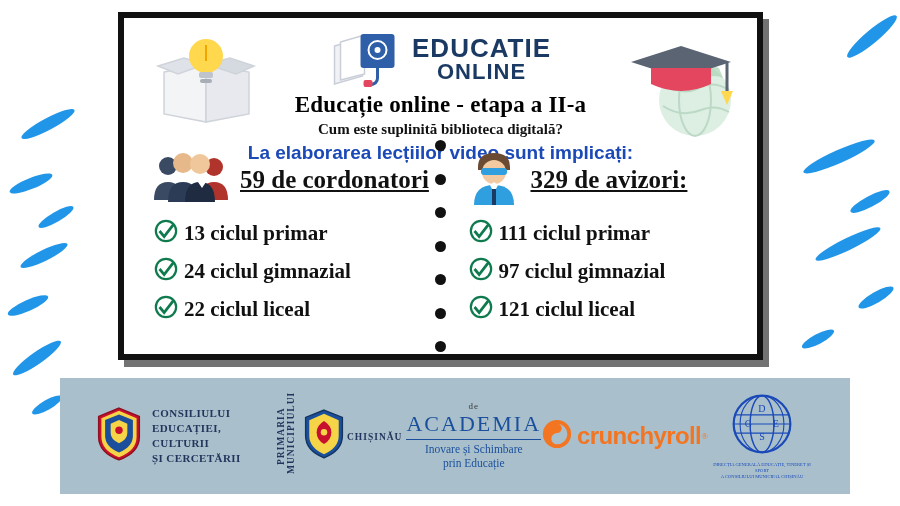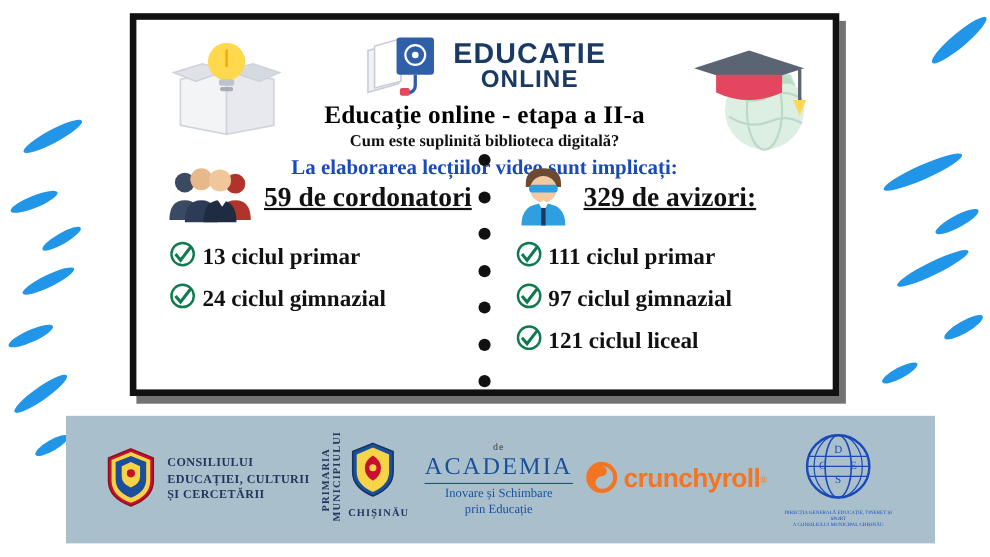--- a/index.html
+++ b/index.html
@@ -108,21 +108,21 @@
     letter-spacing: 0.2px;
   }
   .h-sub {
     font-family: "Liberation Serif", serif;
     font-weight: bold;
     font-size: 15px;
     color: #111111;
     margin-top: 3px;
   }
   .h-blue {
-    font-family: Liberation Serif, serif;
+    font-family: Liberation Sans, sans-serif;
     font-weight: bold;
     font-size: 19px;
     color: #1b49b8;
     margin-top: 4px;
   }
 
   
   .columns {
     position: absolute;
     top: 128px;
@@ -372,20 +372,29 @@
       <div class="item">
         <span>
           <svg viewBox="0 0 26 26" width="24" height="24">
               <circle cx="13" cy="13" r="11" fill="none" stroke="#0f7a4e" stroke-width="2.4"></circle>
               <path d="M6 13 l5 6 l10 -13" fill="none" stroke="#0f7a4e" stroke-width="3"></path>
             </svg>
         </span>
         <span class="txt">24 ciclul gimnazial</span>
       </div>
 
+      <div class="item">
+        <span>
+          <svg viewBox="0 0 26 26" width="24" height="24">
+              <circle cx="13" cy="13" r="11" fill="none" stroke="#0f7a4e" stroke-width="2.4"></circle>
+              <path d="M6 13 l5 6 l10 -13" fill="none" stroke="#0f7a4e" stroke-width="3"></path>
+            </svg>
+        </span>
+        <span class="txt">22 ciclul liceal</span>
+      </div>
     </div>
 
     <div class="col right">
       <div class="col-head">
         <span>
           <svg viewBox="0 0 54 58" width="54" height="58">
             <path d="M11 18 q0 -14 16 -14 q16 0 16 14 v3 h-32z" fill="#6a4a33"></path>
             <circle cx="27" cy="23" r="12" fill="#f2c9a0"></circle>
             <rect x="14" y="19" width="26" height="7" rx="3" fill="#2f9fe0"></rect>
             <path d="M7 56 q0 -20 20 -20 q20 0 20 20z" fill="#2f9fe0"></path>
@@ -443,21 +452,21 @@
     </span>
     <div class="min-text">
       <div>CONSILIULUI</div>
       <div>EDUCAȚIEI, CULTURII</div>
       <div>ȘI CERCETĂRII</div>
     </div>
   </div>
 
   <div class="banner-item" style="align-items:center;">
     <div class="prim-text vertical" style="height:76px;">PRIMARIA MUNICIPIULUI</div>
-    <div style="display:flex;flex-direction:column;align-items:flex-start;margin:0 4px;">
+    <div style="display:flex;align-items:center;margin:0 4px;">
       <span>
         <svg viewBox="0 0 50 58" width="46" height="54">
           <path d="M25 3 l20 8 v20 q0 16 -20 24 q-20 -8 -20 -24 v-20z" fill="#1b4f9c" stroke="#14345f" stroke-width="1.5"></path>
           <path d="M25 7 l16 7 v17 q0 13 -16 20 q-16 -7 -16 -20 v-17z" fill="#f5d547"></path>
           <path d="M25 15 q8 5 8 12 q0 8 -8 13 q-8 -5 -8 -13 q0 -7 8 -12z" fill="#c8102e"></path>
           <circle cx="25" cy="27" r="3.5" fill="#f5d547"></circle>
         </svg>
       </span>
       <div class="prim-text" style="margin-top:3px;">CHIȘINĂU</div>
     </div>

